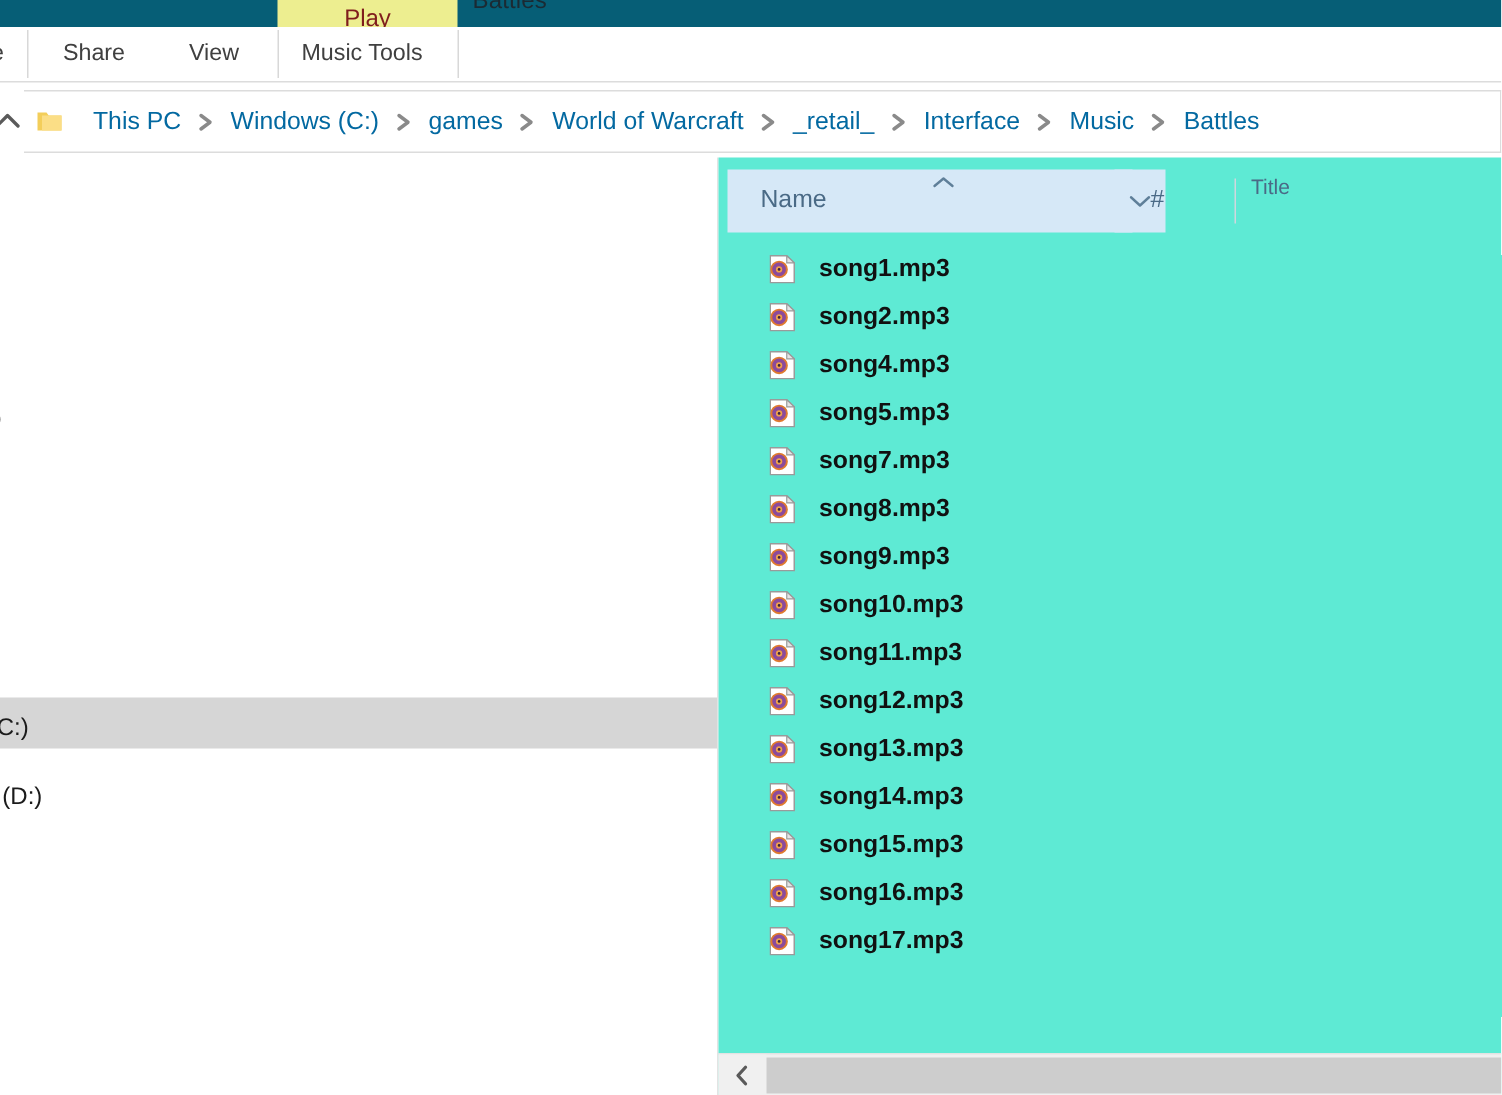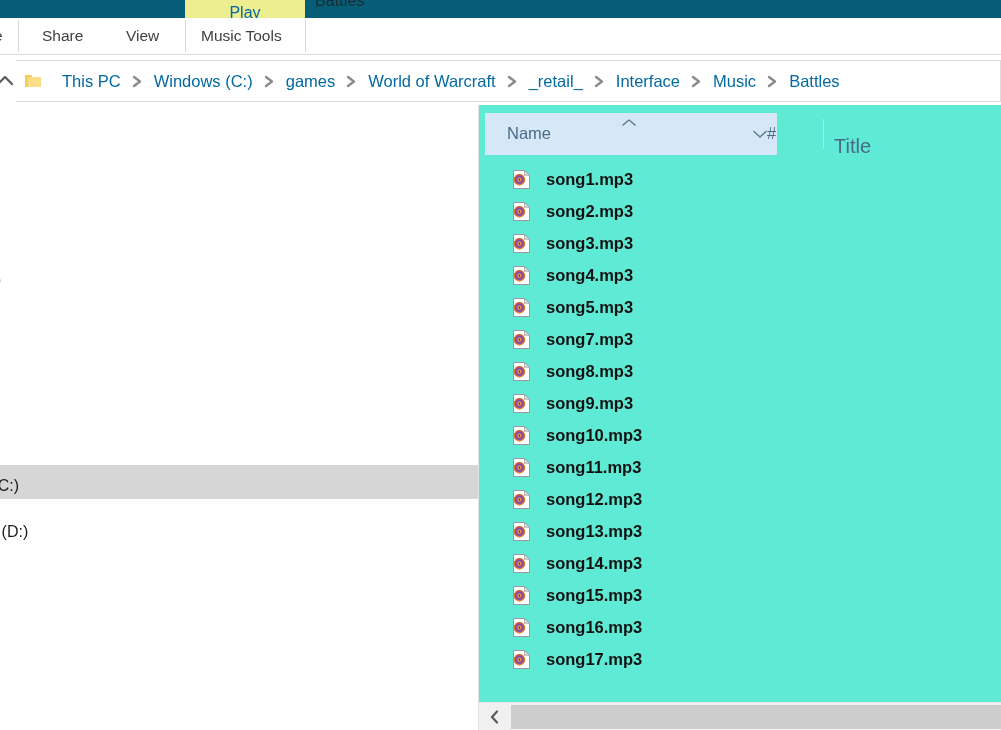--- a/index.html
+++ b/index.html
@@ -41,21 +41,21 @@
     width: 120px; height: 40px;
     background: #EDEE90;
     display: flex;
     align-items: flex-end;
     justify-content: center;
     box-sizing: border-box;
     padding-bottom: 1px;
   }
   .tab-play span {
     font-size: 16px;
-    color: #0369a1;
+    color: #7f1d1d;
     position: relative;
     top: 5px;
   }
 
   
   .tabrow {
     position: absolute;
     left: 0; top: 18px;
     width: 1001px; height: 36px;
     background: #ffffff;
@@ -223,22 +223,22 @@
   }
   .col-div {
     position: absolute;
     top: 6px;
     width: 1px; height: 30px;
     background: #d0d7dd;
   }
   .col-div-1 { left: 344px; }
   .col-title-label {
     position: absolute;
-    left: 355px; top: 22px;
-    font-size: 20px;
+    left: 355px; top: 3px;
+    font-size: 14px;
     color: #4a6a86;
   }
 
   .filerows {
     position: absolute;
     left: 0; top: 58px;
     width: 522px;
     height: 550px;
     overflow: hidden;
   }
@@ -452,33 +452,20 @@
             <path d="M11.5 0.5 L16.5 5.2 H11.5 Z" fill="#e4e4e4" stroke="#9a9a9a" stroke-width="0.8"></path>
             <circle cx="6.4" cy="9.6" r="5.2" fill="#8B4A9C"></circle>
             <circle cx="6.4" cy="9.6" r="5.2" fill="none" stroke="#E07A2F" stroke-width="1.3"></circle>
             <circle cx="6.4" cy="9.6" r="2.1" fill="#F0A04B"></circle>
             <circle cx="6.4" cy="9.6" r="0.9" fill="#3a2040"></circle>
           </svg>
         </span>
         <span class="file-name">song2.mp3</span>
       </div>
 
-      <div class="filerow">
-        <span class="file-ico">
-          <svg width="17" height="19" viewBox="0 0 17 19">
-            <path d="M0.5 0.5 H11.5 L16.5 5.2 V18.5 H0.5 Z" fill="#ffffff" stroke="#9a9a9a" stroke-width="1"></path>
-            <path d="M11.5 0.5 L16.5 5.2 H11.5 Z" fill="#e4e4e4" stroke="#9a9a9a" stroke-width="0.8"></path>
-            <circle cx="6.4" cy="9.6" r="5.2" fill="#8B4A9C"></circle>
-            <circle cx="6.4" cy="9.6" r="5.2" fill="none" stroke="#E07A2F" stroke-width="1.3"></circle>
-            <circle cx="6.4" cy="9.6" r="2.1" fill="#F0A04B"></circle>
-            <circle cx="6.4" cy="9.6" r="0.9" fill="#3a2040"></circle>
-          </svg>
-        </span>
-        <span class="file-name">song3.mp3</span>
-      </div>
 
       <div class="filerow">
         <span class="file-ico">
           <svg width="17" height="19" viewBox="0 0 17 19">
             <path d="M0.5 0.5 H11.5 L16.5 5.2 V18.5 H0.5 Z" fill="#ffffff" stroke="#9a9a9a" stroke-width="1"></path>
             <path d="M11.5 0.5 L16.5 5.2 H11.5 Z" fill="#e4e4e4" stroke="#9a9a9a" stroke-width="0.8"></path>
             <circle cx="6.4" cy="9.6" r="5.2" fill="#8B4A9C"></circle>
             <circle cx="6.4" cy="9.6" r="5.2" fill="none" stroke="#E07A2F" stroke-width="1.3"></circle>
             <circle cx="6.4" cy="9.6" r="2.1" fill="#F0A04B"></circle>
             <circle cx="6.4" cy="9.6" r="0.9" fill="#3a2040"></circle>

